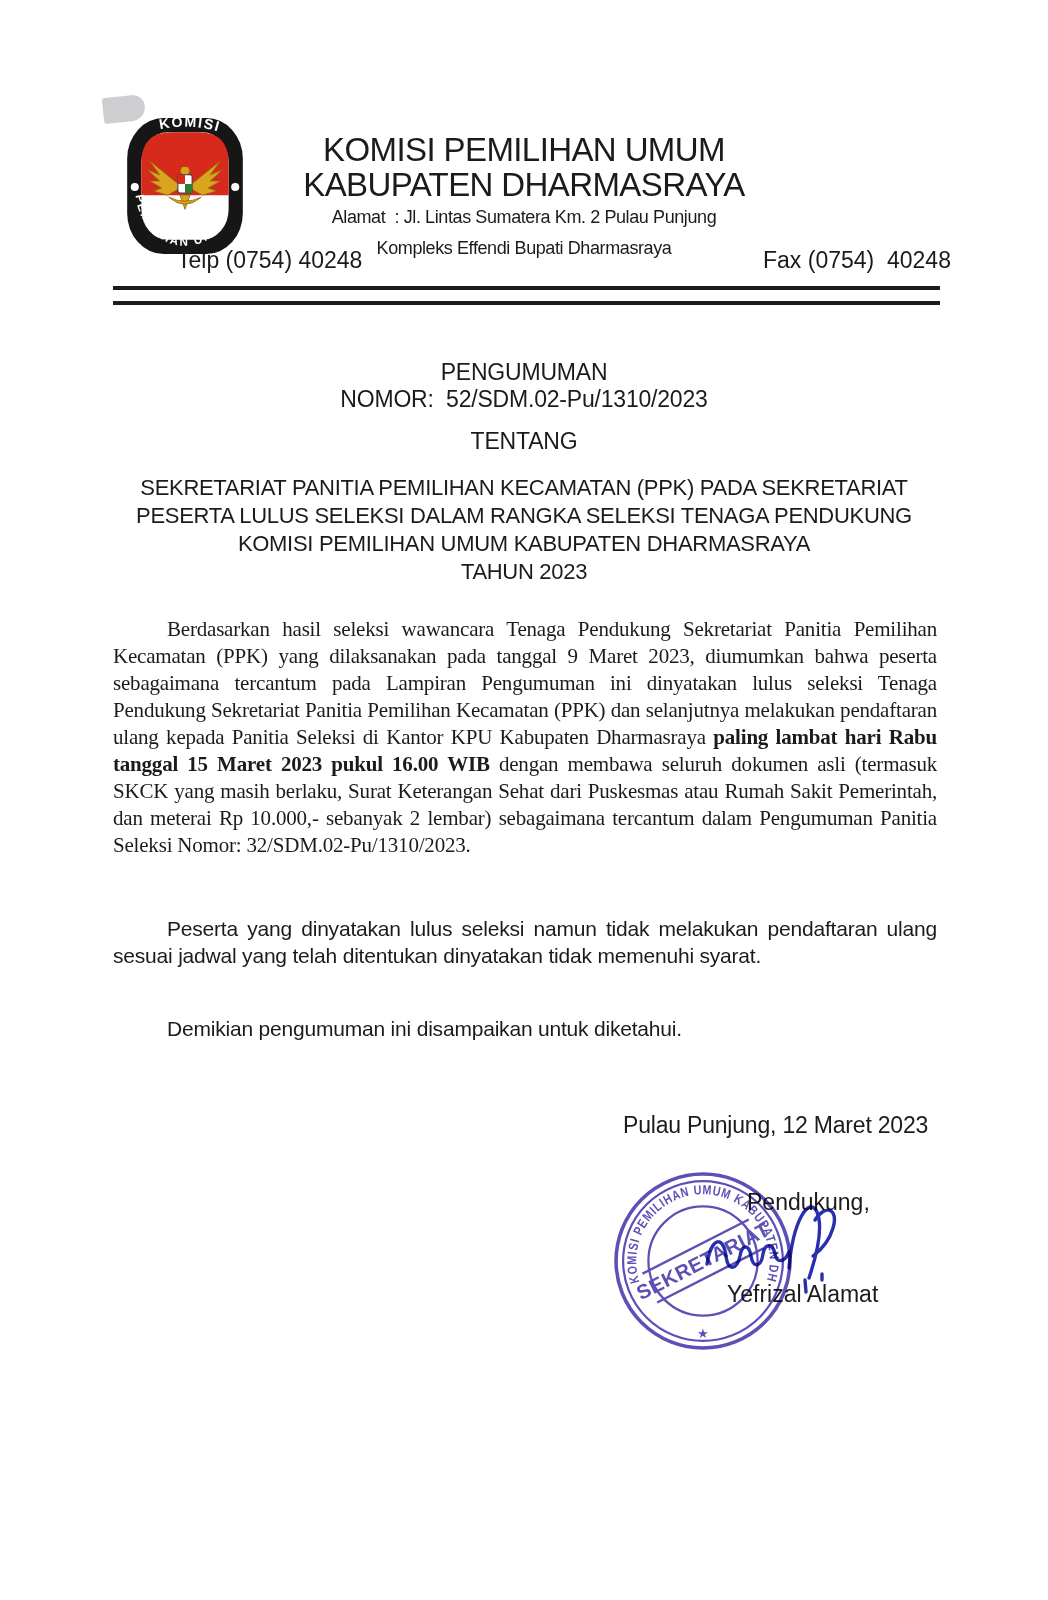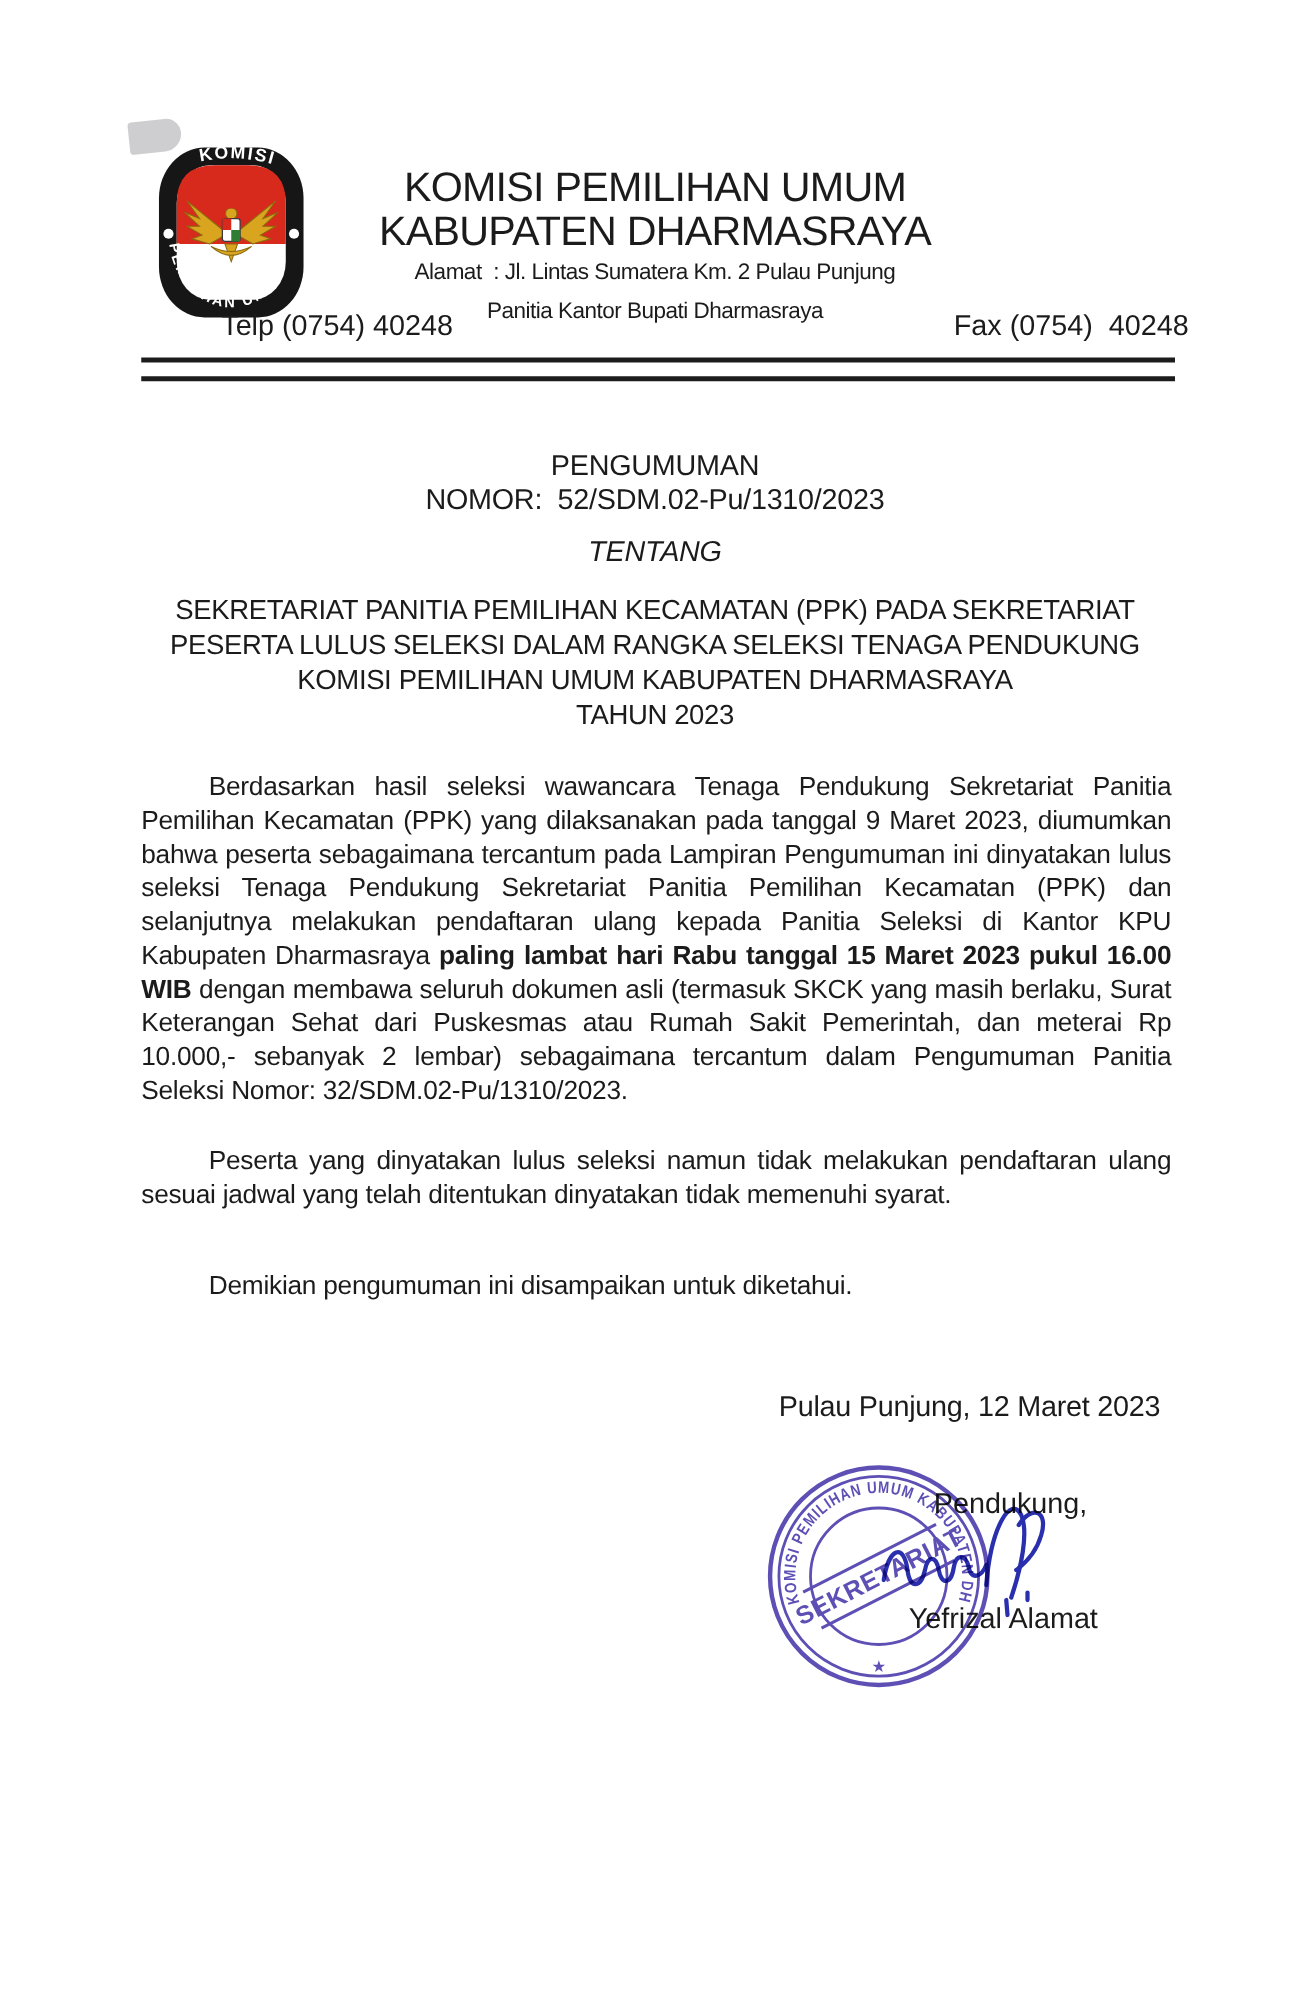--- a/index.html
+++ b/index.html
@@ -21,27 +21,27 @@
   .org-block{top:132px;}
   .org-line{font-size:33px; line-height:35px; letter-spacing:-0.6px; font-weight:500;}
   .addr-line{font-size:18px; line-height:31px; letter-spacing:-0.4px;}
   .telp{left:177px; top:247px; font-size:23px;}
   .fax{left:763px; top:247px; font-size:23px;}
   .rule{left:113px; top:286px; width:827px; height:11px;
         border-top:4px solid #1c1c1c; border-bottom:4px solid #1c1c1c;}
 
   
   .t-head{top:359px; font-size:23px; line-height:27px; letter-spacing:-0.2px;}
-  .t-tentang{top:428px; font-size:23px; letter-spacing:-0.2px;font-style:italic;}
+  .t-tentang{top:428px; font-size:23px; letter-spacing:-0.2px;}
   .t-subject{top:474px; font-size:22px; line-height:28px; letter-spacing:-0.3px;}
 
   
   .par{left:113px; width:824px; font-size:21px; line-height:27px;
        text-align:justify; letter-spacing:-0.2px; margin:0; text-indent:54px;}
-  .p1{top:616px;}
+  .p1{top:616px;font-family:Liberation Serif, serif;}
   .p2{top:915px;}
   .p3{top:1015px;}
   .par b{letter-spacing:-0.2px;}
 
   
   .date{left:623px; top:1112px; font-size:23px; letter-spacing:-0.2px;}
   .sek{left:747px; top:1189px; font-size:23px;}
   .name{left:727px; top:1281px; font-size:23px;}
   .stamp{left:612px; top:1170px; width:182px; height:182px; opacity:.88; mix-blend-mode:multiply;}
   .sig{left:693px; top:1186px; width:175px; height:120px; mix-blend-mode:multiply;}
@@ -82,21 +82,21 @@
     </text>
     <text font-size="11.5" font-weight="bold" fill="#ffffff" letter-spacing="2" font-family="Liberation Sans, sans-serif">
       <textPath href="#logoBottom" startOffset="6">PEMILIHAN UMUM</textPath>
     </text>
   </svg>
 
   <div class="abs center org-block">
     <div class="org-line">KOMISI PEMILIHAN UMUM</div>
     <div class="org-line">KABUPATEN DHARMASRAYA</div>
     <div class="addr-line pre">Alamat  : Jl. Lintas Sumatera Km. 2 Pulau Punjung</div>
-    <div class="addr-line">Panitia Kantor Bupati Dharmasraya</div>
+    <div class="addr-line">Kompleks Effendi Bupati Dharmasraya</div>
   </div>
   <div class="abs telp">Telp (0754) 40248</div>
   <div class="abs fax pre">Fax (0754)  40248</div>
   <div class="abs rule"></div>
 
   <div class="abs center t-head">
     <div>PENGUMUMAN</div>
     <div class="pre">NOMOR:  52/SDM.02-Pu/1310/2023</div>
   </div>
   <div class="abs center t-tentang">TENTANG</div>

